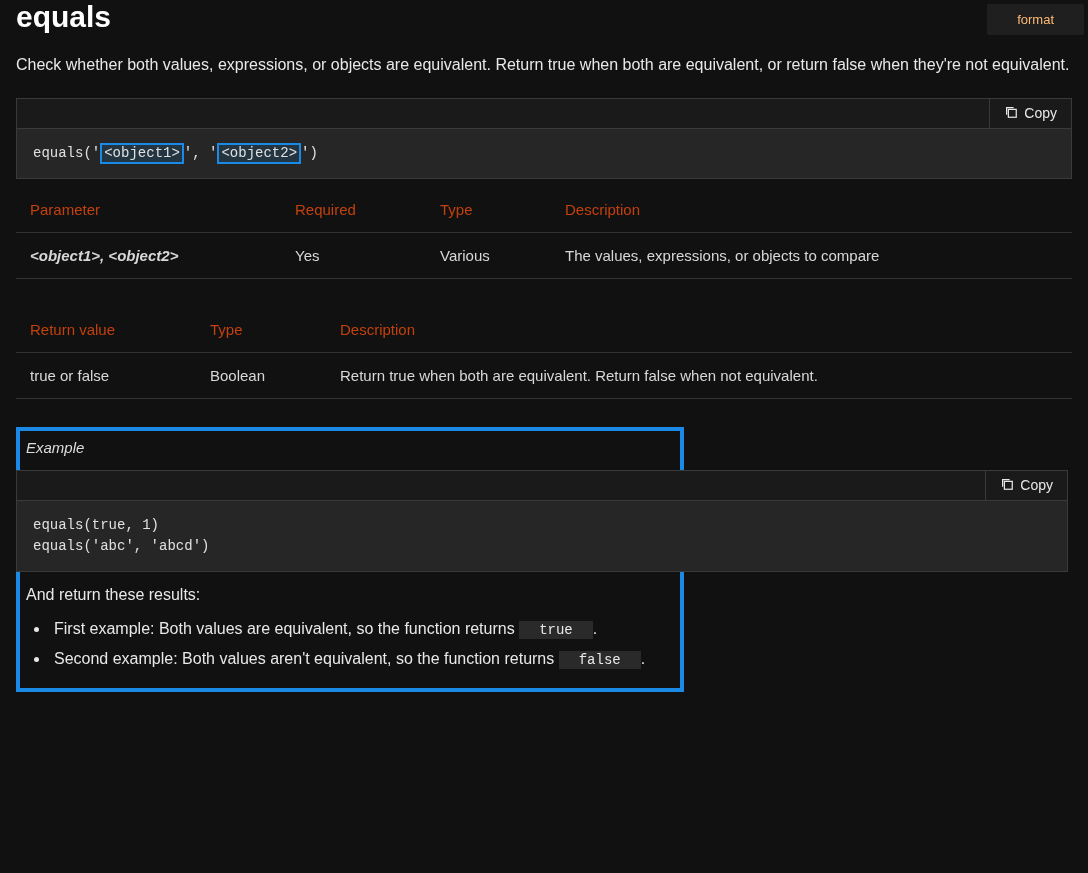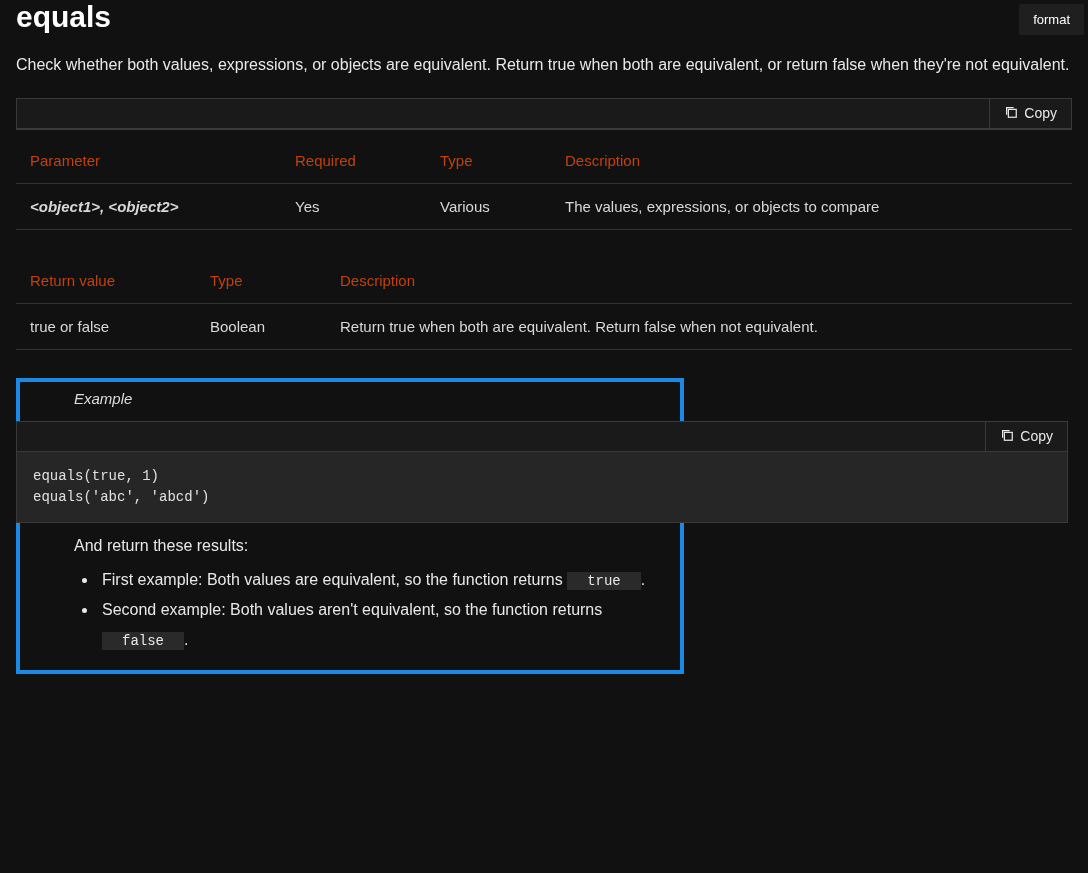--- a/index.html
+++ b/index.html
@@ -21,23 +21,23 @@
   h2.func-title {
     font-size: 30px;
     font-weight: 600;
     margin: 0 0 18px 0;
     color: #fff;
   }
   .format-tag {
     position: absolute;
     top: 4px; right: 4px;
     background: #1f1f1f;
-    color: #ffffff;
+    color: #fdba74;
     font-size: 13px;
-    padding: 8px 14px;
+    padding: 8px 30px;
     border-radius: 2px;
   }
   p.lead {
     font-size: 16px;
     line-height: 1.6;
     margin: 0 0 20px 0;
     color: #e8e8e8;
   }
   .codebox {
     border: 1px solid #3a3a3a;
@@ -91,21 +91,21 @@
   }
   td { color: #d8d8d8; }
   td.ital, .ital { font-style: italic; font-weight: bold; }
   .example-block {
     border: 4px solid #1b8ae6;
     padding: 8px 0 14px 0;
     width: 668px;
     margin-top: 20px;
     position: relative;
   }
-  .example-block .inner-pad { padding-left: 4px; padding-right: 4px; margin-left: 48px; }
+  .example-block .inner-pad { padding-left: 4px; padding-right: 4px; }
   .example-label {
     font-style: italic;
     font-size: 15px;
     margin: 0 0 14px 2px;
     color: #ddd;
   }
   .example-desc {
     font-size: 16px;
     margin: 0 0 14px 2px;
     color: #e8e8e8;
@@ -152,20 +152,21 @@
       <div class="copy-btn">
         <span>
           <svg viewBox="0 0 16 16" fill="none" stroke="currentColor" stroke-width="1.4">
             <rect x="5" y="5" width="9" height="9"></rect>
             <path d="M3 11V3h8"></path>
           </svg>
         </span>
         <span>Copy</span>
       </div>
     </div>
+    <div class="codebox-body"><span>equals('</span><span class="hl-token">&lt;object1&gt;</span><span>', '</span><span class="hl-token">&lt;object2&gt;</span><span>')</span></div>
   </div>
 
   <table>
     <thead>
       <tr>
         <th style="width:265px">Parameter</th>
         <th style="width:145px">Required</th>
         <th style="width:125px">Type</th>
         <th>Description</th>
       </tr>

